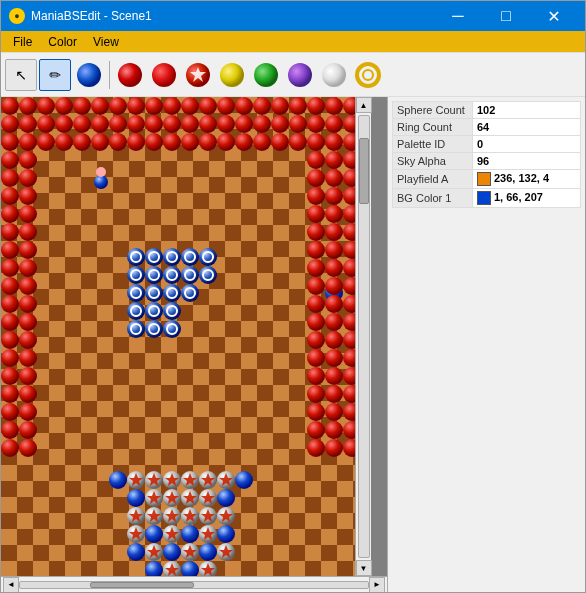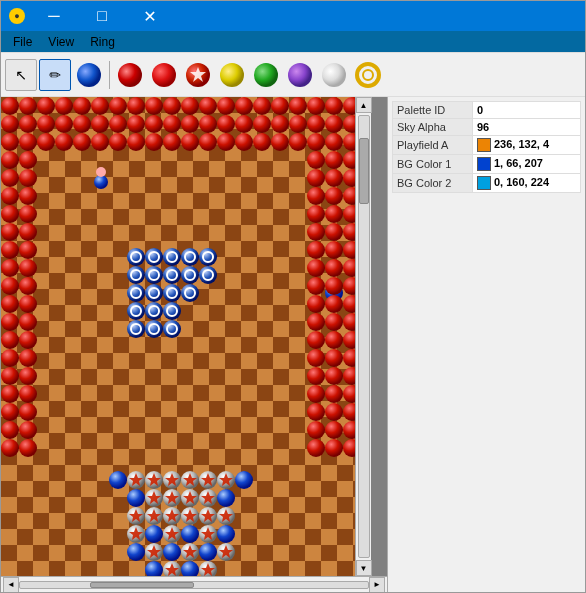--- a/index.html
+++ b/index.html
@@ -56,21 +56,21 @@
       font-size: 16px;
       cursor: pointer;
       display: flex;
       align-items: center;
       justify-content: center;
     }
 
     
     .menubar {
       height: 22px;
-      background: #0369a1;
+      background: #eab308;
       display: flex;
       align-items: center;
       padding: 0 4px;
       border-bottom: 1px solid #ddd;
       flex-shrink: 0;
     }
     .menu-item {
       padding: 2px 8px;
       cursor: pointer;
       font-size: 12px;
@@ -270,31 +270,32 @@
   </style>
 </head>
 <body>
 
 <div class="window">
 
   <div class="titlebar">
     <div class="titlebar-icon">
       <span>●</span>
     </div>
+    <span class="titlebar-title">ManiaBSEdit - Scene1</span>
     <div class="titlebar-controls">
       <button class="titlebar-btn">─</button>
       <button class="titlebar-btn">□</button>
       <button class="titlebar-btn close">✕</button>
     </div>
   </div>
 
   <div class="menubar">
     <span class="menu-item">File</span>
+    <span class="menu-item">Color</span>
     <span class="menu-item">View</span>
-    <span class="menu-item">Ring</span>
   </div>
 
   <div class="toolbar">
     <div class="tool-btn" title="Select">↖</div>
     <div class="tool-btn active" title="Pencil">✏</div>
 
     <div class="ball-item">
       <svg width="28" height="28" viewBox="0 0 28 28">
         <circle cx="14" cy="14" r="12" fill="url(#blueGrad)"></circle>
         <defs>
@@ -762,38 +763,42 @@
         <div class="scrollbar-track">
           <div class="scrollbar-thumb"></div>
         </div>
         <div class="scroll-arrow">►</div>
       </div>
     </div>
 
     <div class="right-panel">
       <table class="props-table">
         <tbody id="props-tbody">
+        <tr>
+              <td class="prop-name">Sphere Count</td>
+              <td class="prop-val">102</td>
+            </tr>
+            <tr>
+              <td class="prop-name">Ring Count</td>
+              <td class="prop-val">64</td>
+            </tr>
             <tr>
               <td class="prop-name">Palette ID</td>
               <td class="prop-val">0</td>
             </tr>
             <tr>
               <td class="prop-name">Sky Alpha</td>
               <td class="prop-val">96</td>
             </tr>
             <tr>
               <td class="prop-name">Playfield A</td>
               <td class="prop-val"><span class="color-swatch" style="background: rgb(236, 132, 4);"></span>236, 132, 4</td>
             </tr>
             <tr>
               <td class="prop-name">BG Color 1</td>
               <td class="prop-val"><span class="color-swatch" style="background: rgb(1, 66, 207);"></span>1, 66, 207</td>
             </tr>
-            <tr>
-              <td class="prop-name">BG Color 2</td>
-              <td class="prop-val"><span class="color-swatch" style="background: rgb(0, 160, 224);"></span>0, 160, 224</td>
-            </tr>
           </tbody>
       </table>
     </div>
 
   </div>
 </div>
 
 </body></html>

